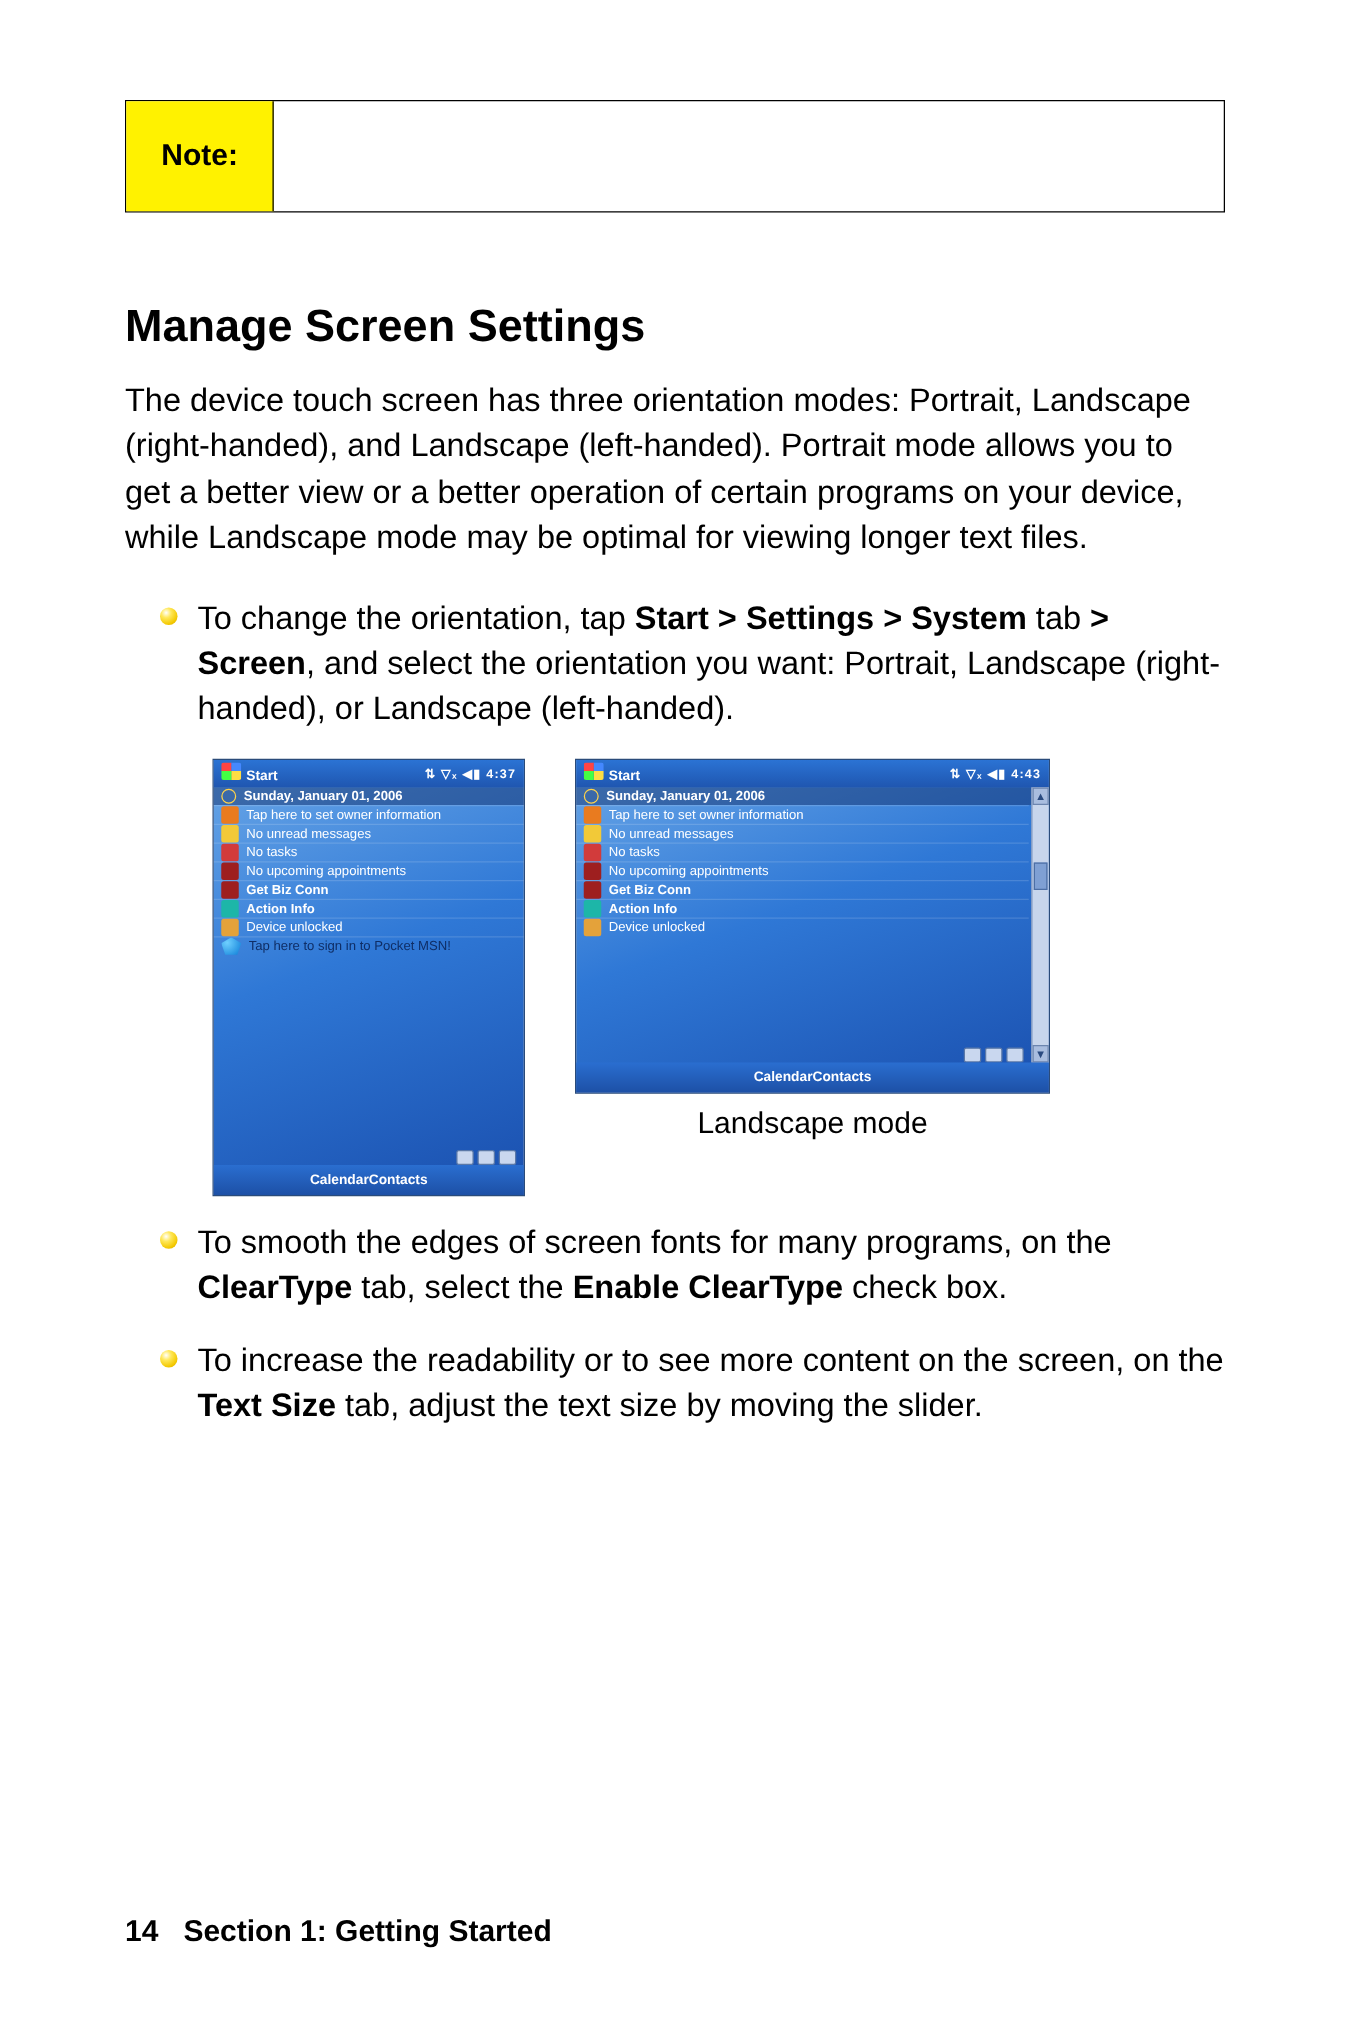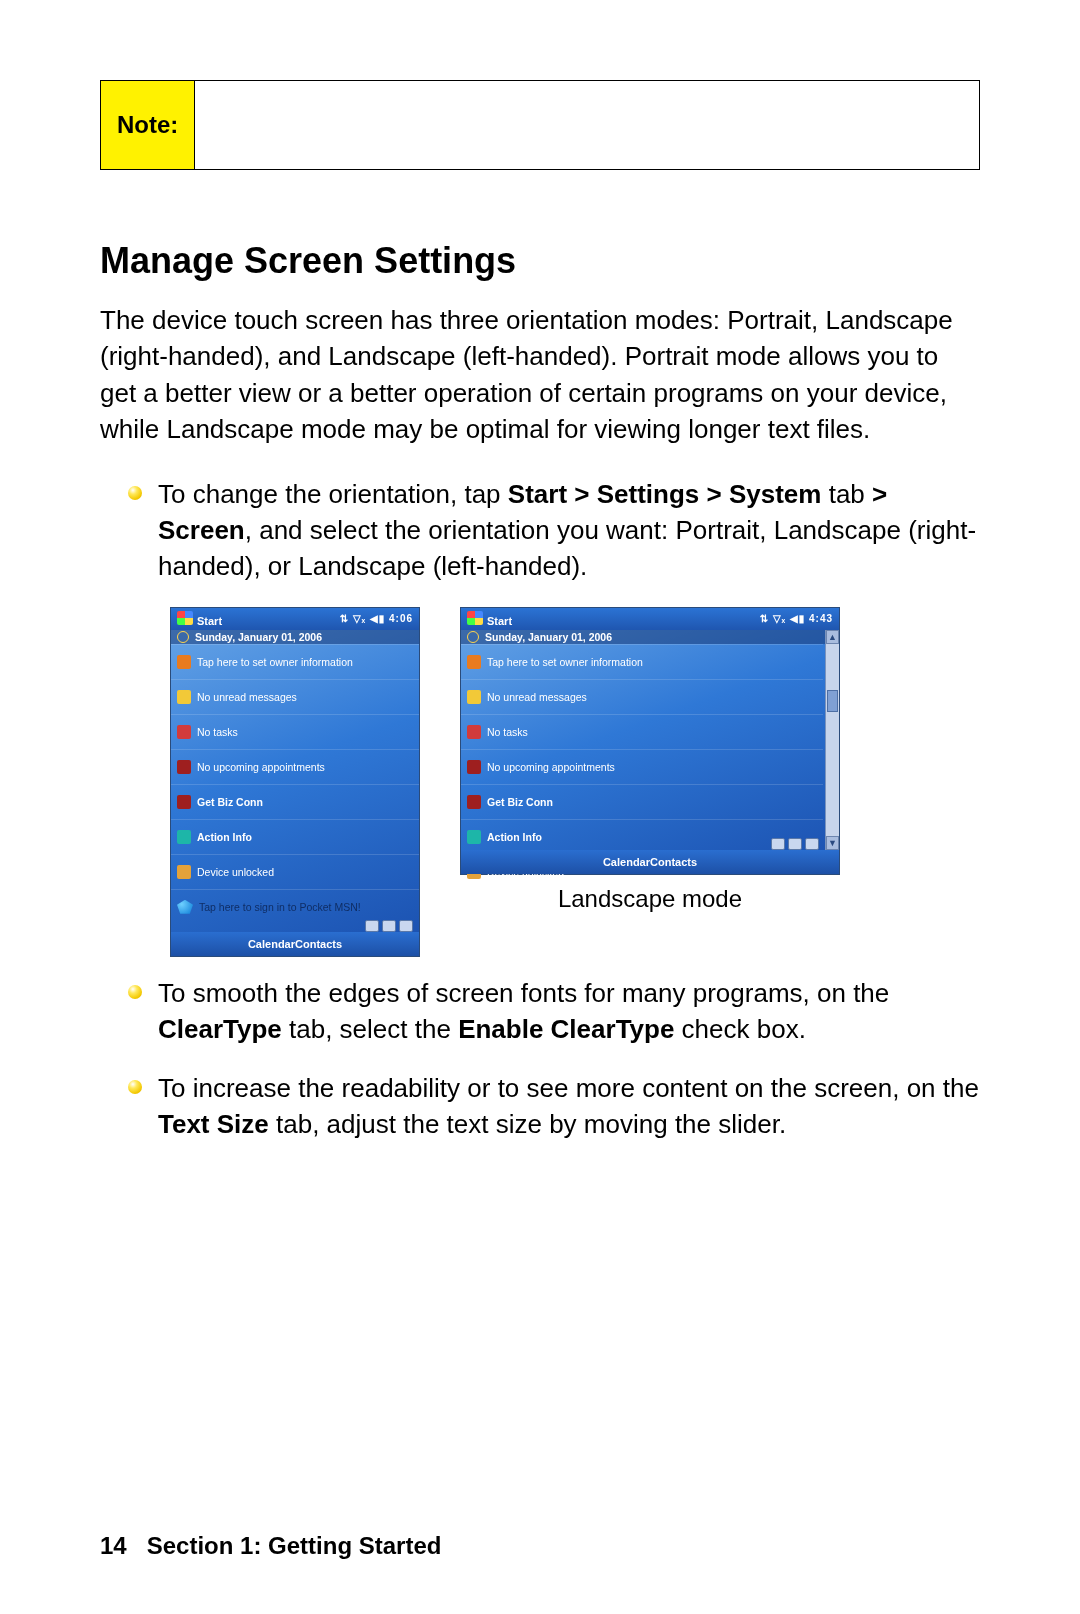--- a/index.html
+++ b/index.html
@@ -14,21 +14,21 @@
   }
   .note-box {
     border: 1.5px solid #000;
     display: flex;
     margin-bottom: 70px;
   }
   .note-label {
     background: #fff200;
     font-weight: bold;
     font-size: 24px;
-    padding: 30px 16px;
+    padding: 30px 28px;
     display: flex;
     align-items: center;
     justify-content: center;
     border-right: 1.5px solid #000;
     min-width: 92px;
   }
   .note-text {
     font-size: 24px;
     padding: 10px 16px 10px 16px;
     line-height: 1.35;
@@ -110,21 +110,21 @@
     font-weight: bold;
     color: #fff;
   }
   .datebar .clock-icon {
     width: 12px; height: 12px; border: 1.5px solid #ffd34a; border-radius: 50%;
     margin-right: 6px; position: relative;
   }
   .today-list { }
   .today-row {
     display: flex; align-items: center;
-    padding: 10px 6px;
+    padding: 0 6px;
     border-top: 1px solid rgba(255,255,255,0.15);
   }
   .today-row.bold { font-weight: bold; }
   .today-row .row-icon {
     width: 14px; height: 14px;
     margin-right: 6px;
     flex-shrink: 0;
     border-radius: 2px;
   }
   .ic-orange { background: #e97b1f; }
@@ -204,21 +204,21 @@
     <span> </span><b>&gt;</b><span> </span>
     <b>System</b><span> tab </span><b>&gt;</b><span> </span><b>Screen</b><span>, and select the orientation you want: Portrait, Landscape (right-handed), or Landscape (left-handed).</span>
   </li>
 </ul>
 
 <div class="screens-row">
   <div class="screen-col">
     <div class="device portrait">
       <div class="titlebar">
         <span><span class="win-icon"></span><span>Start</span></span>
-        <span class="status-icons">⇅ ▽ₓ ◀▮ <span>4:06</span></span>
+        <span class="status-icons">⇅ ▽ₓ ◀▮ <span>4:37</span></span>
       </div>
       <div class="datebar">
         <span class="clock-icon"></span>
         <span>Sunday, January 01, 2006</span>
       </div>
       <div class="today-list">
         <div class="today-row">
             <span class="row-icon ic-orange"></span>
             <span>Tap here to set owner information</span>
           </div>

